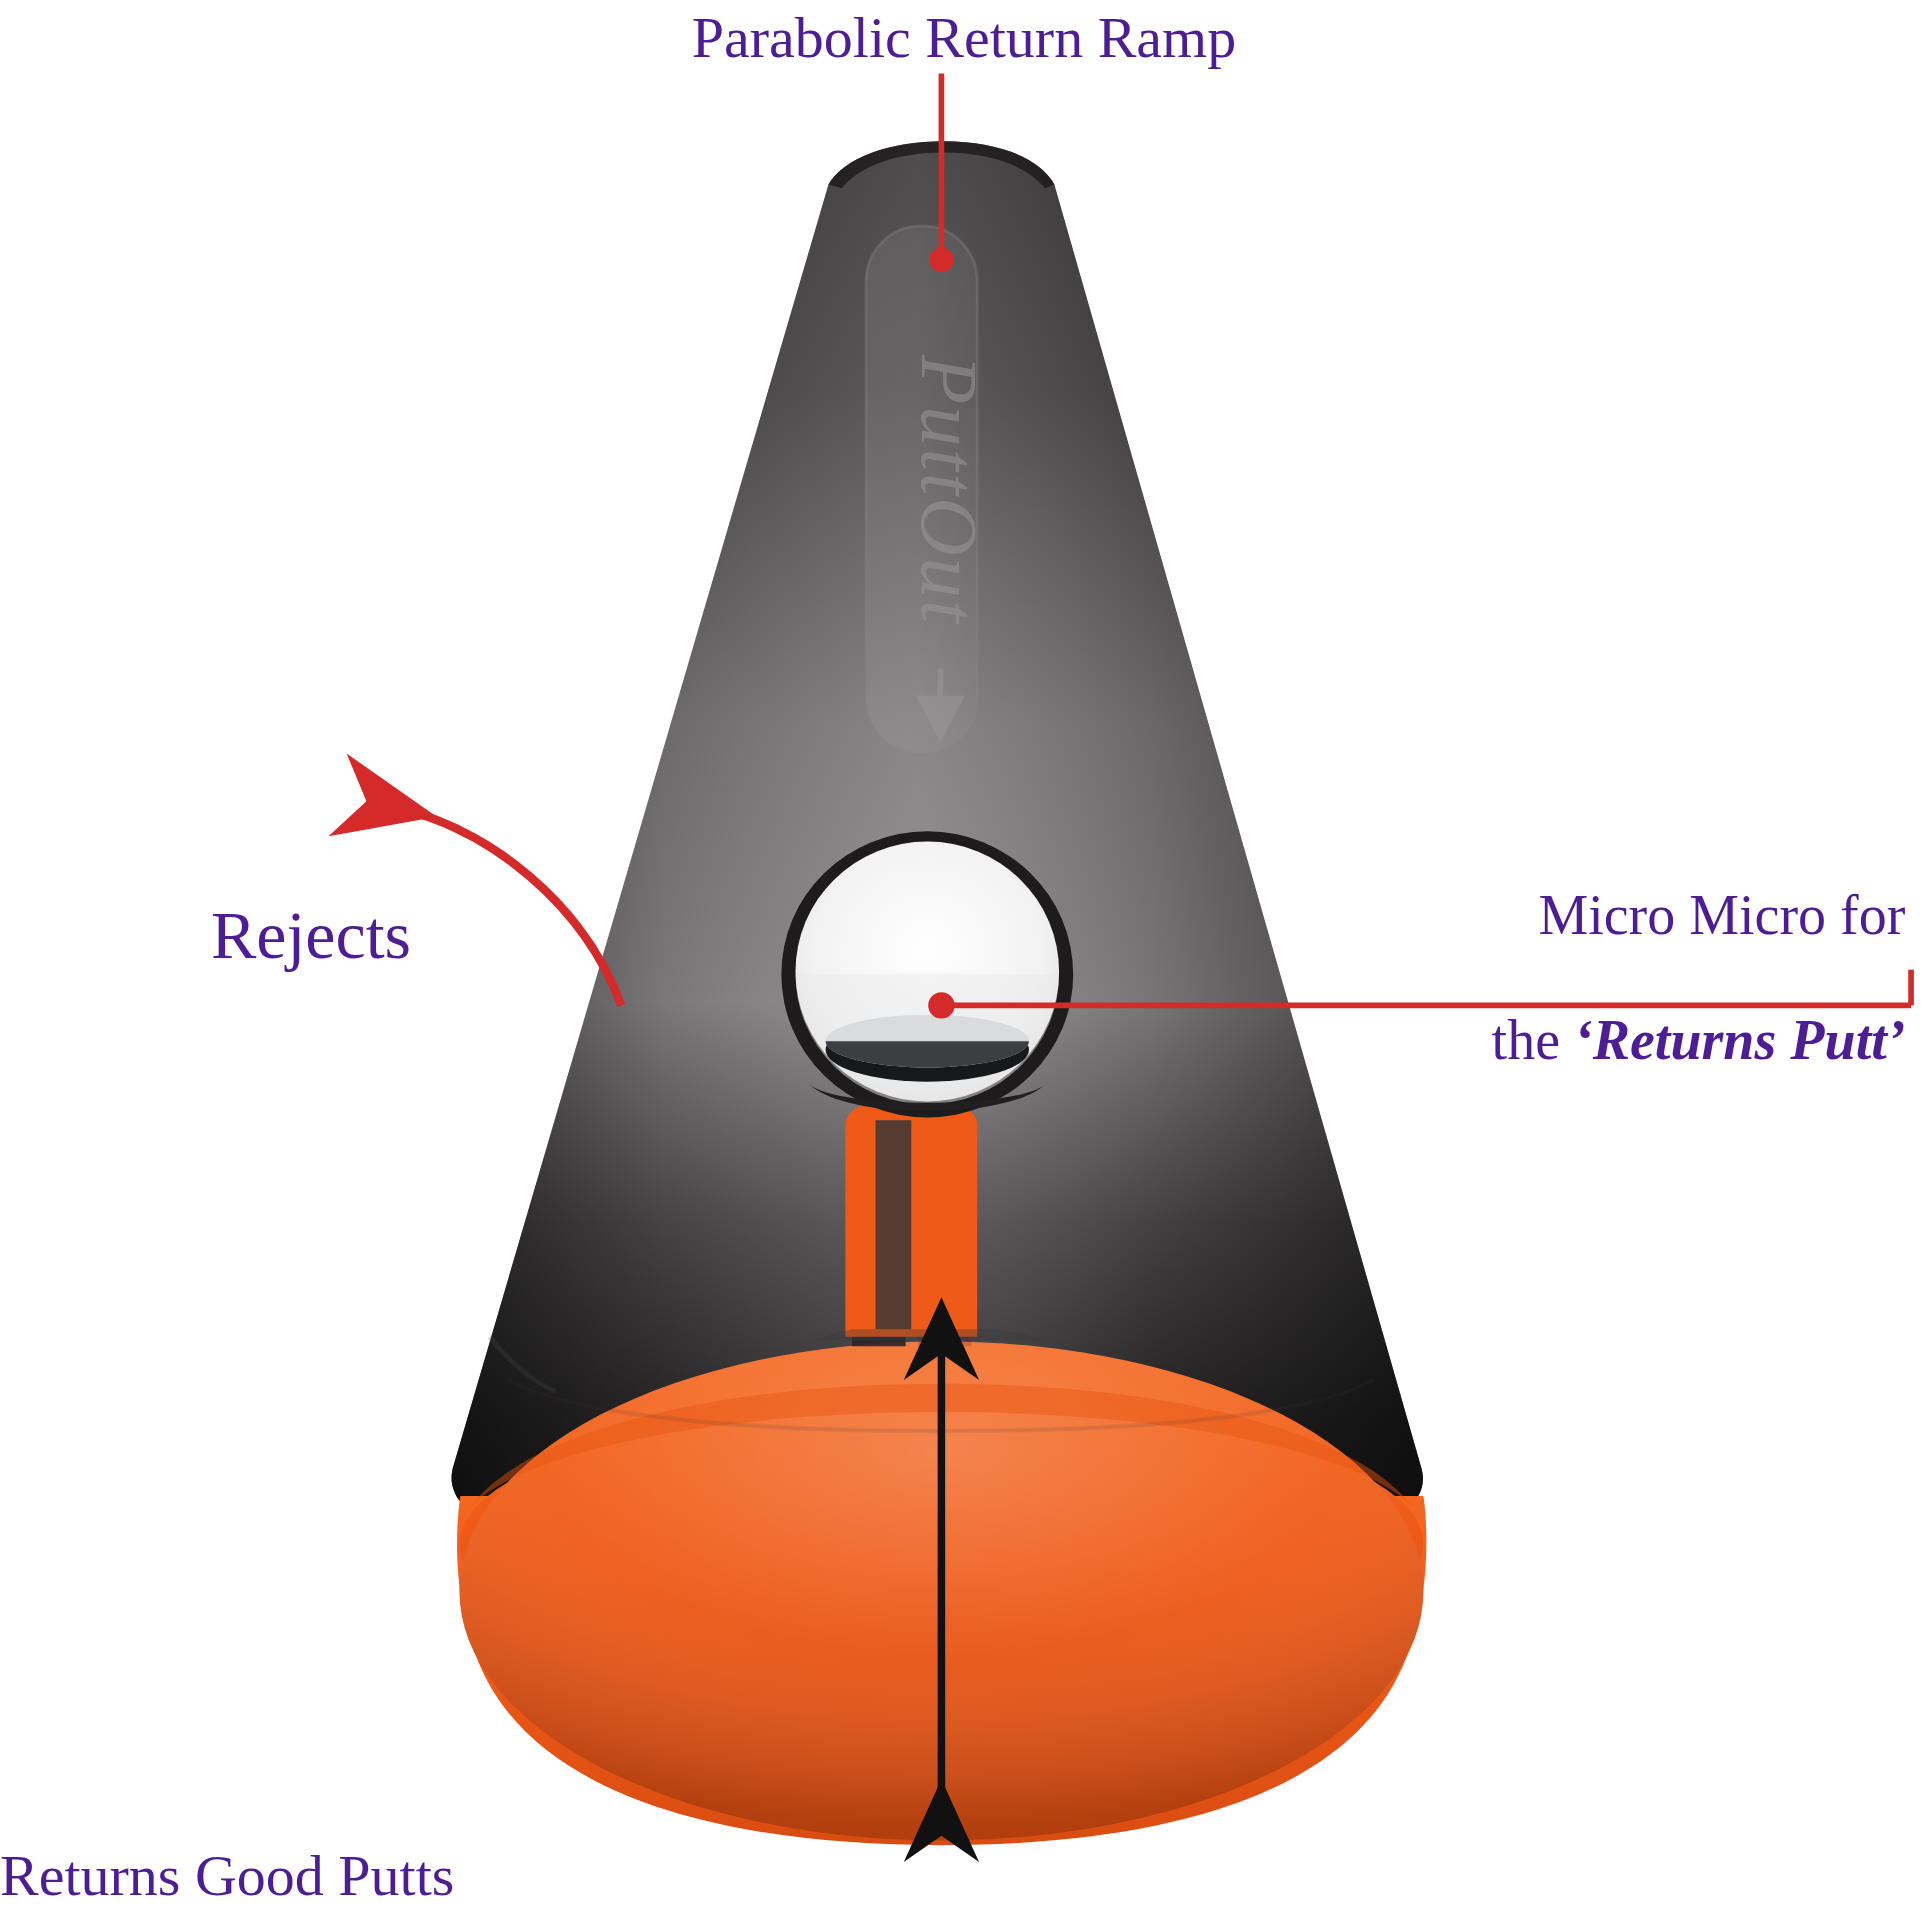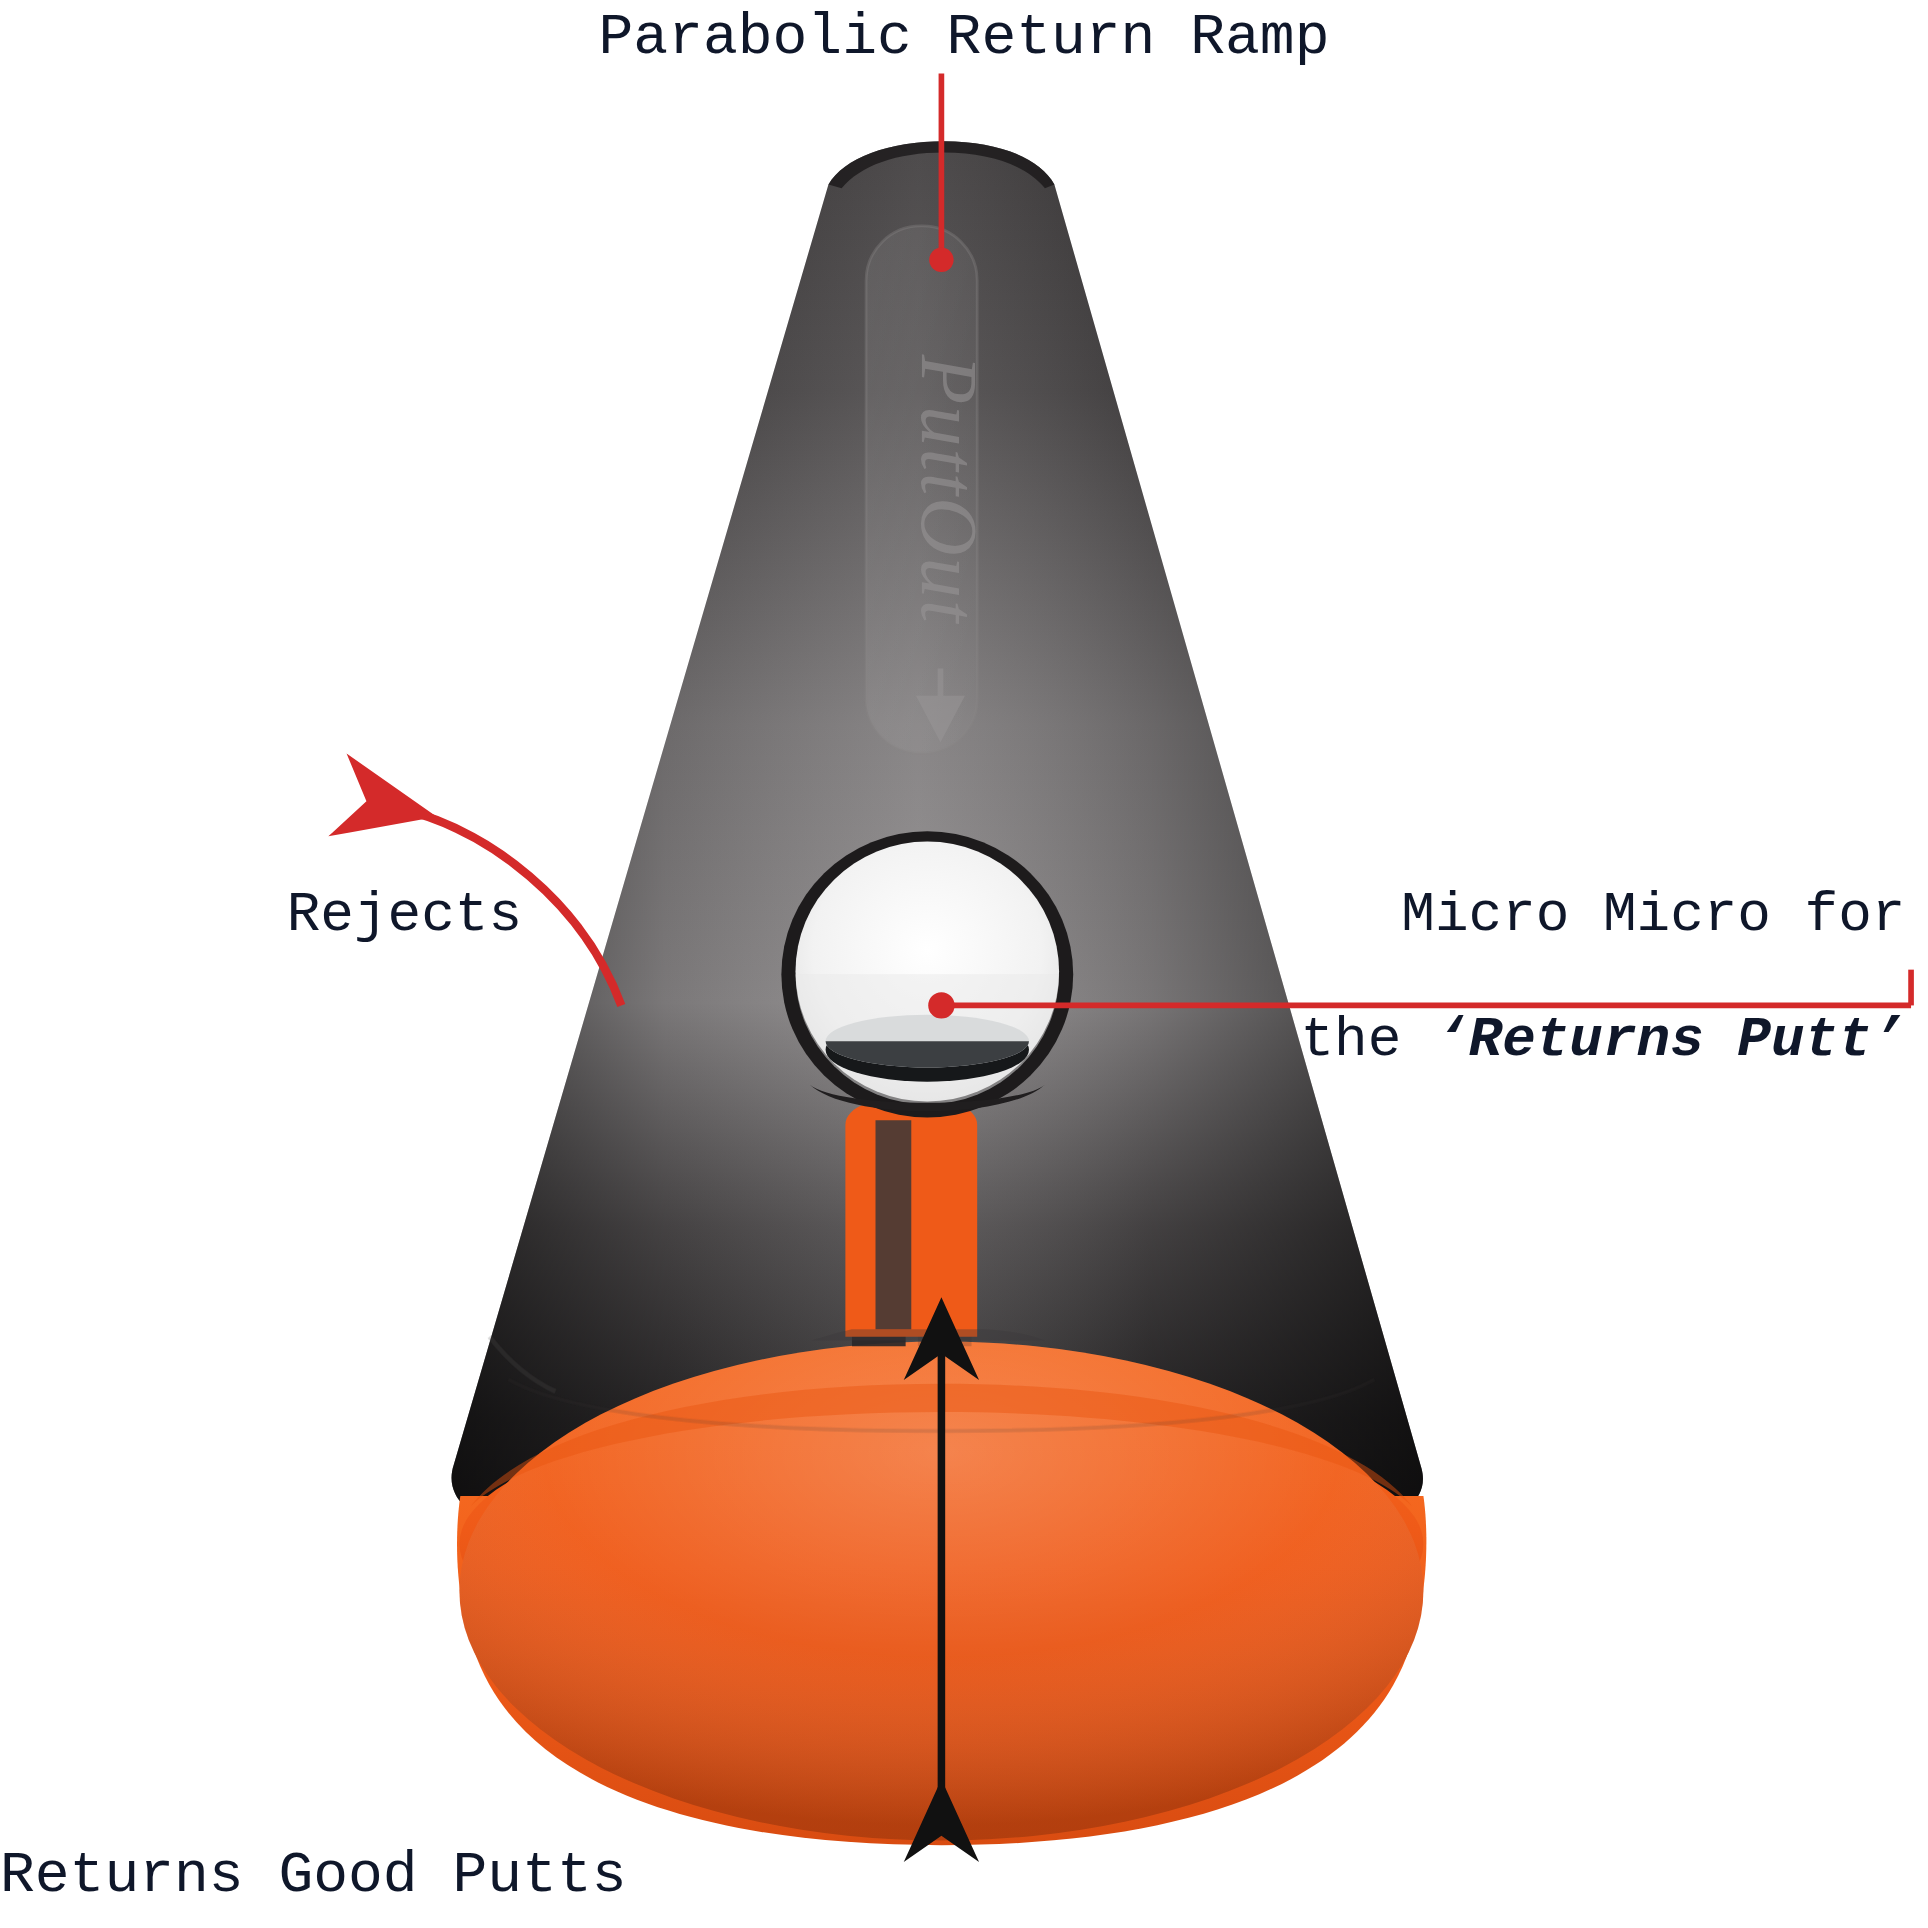--- a/index.html
+++ b/index.html
@@ -16,38 +16,38 @@
     color: #1a1a1a;
   }
   #stage {
     position: absolute;
     left: 0; top: 0;
     width: 1928px;
     height: 1928px;
   }
   .label {
     position: absolute;
-    font-family: Liberation Mono, monospace;
-    color: #0f172a;
+    font-family: Liberation Serif, serif;
+    color: #4c1d95;
     line-height: 1.12;
     white-space: pre;
   }
   #label-top {
     left: 0;
     top: 5.6px;
     width: 1928px;
     text-align: center;
     font-size: 58px;
   }
   #label-left {
     left: 32px;
     top: 821px;
     width: 490px;
-    text-align: right;
-    font-size: 56px;
+    text-align: center;
+    font-size: 68px;
   }
   #label-left .line2 { display: block; }
   #label-right {
     right: 22.6px;
     top: 821px;
     width: 772px;
     text-align: right;
     font-size: 56px;
   }
   #label-right .line2 { display: block; }

